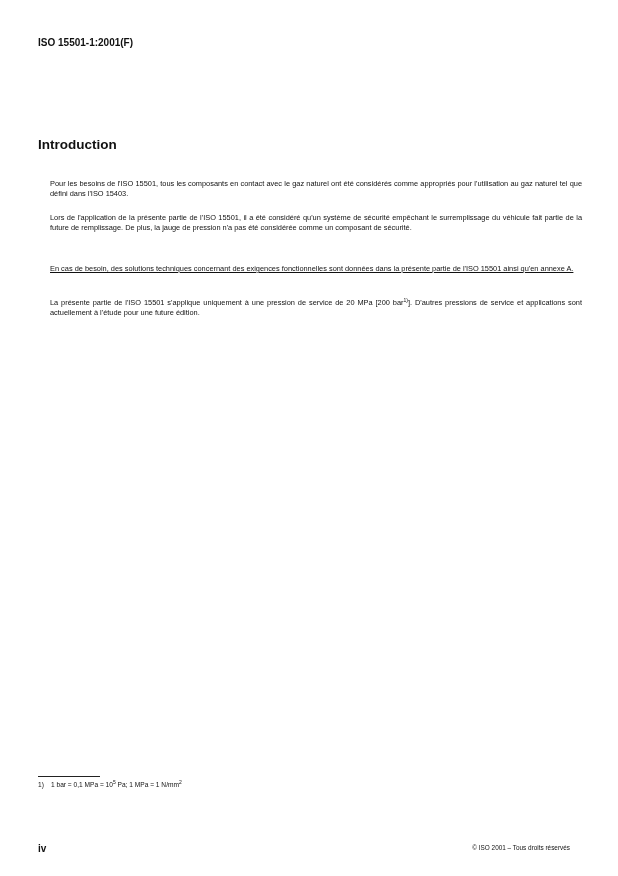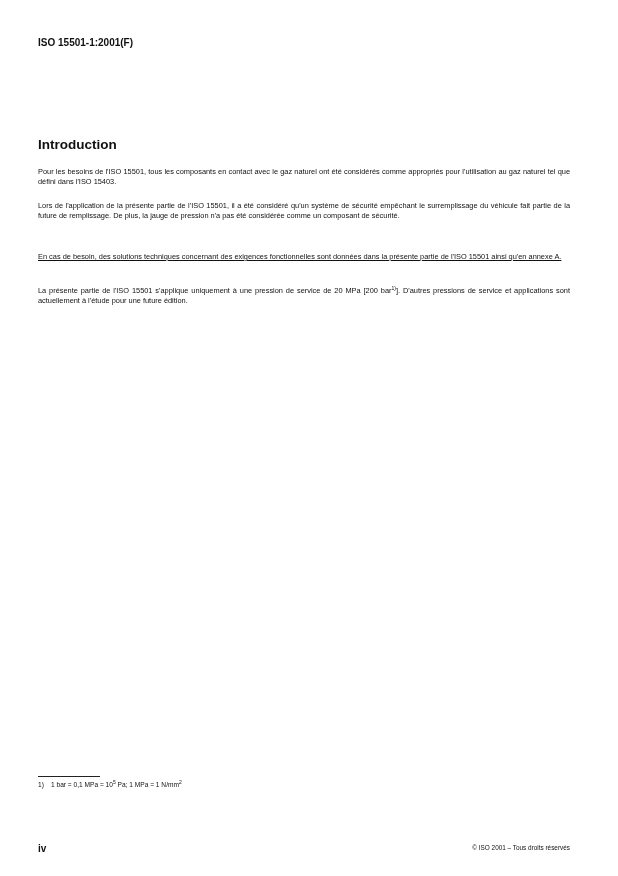--- a/index.html
+++ b/index.html
@@ -1,21 +1,21 @@
 <!DOCTYPE html>
 <html><head>
   <meta charset="utf-8">
   <style>
     html, body { margin: 0; padding: 0; background: #ffffff; }
     body { width: 618px; height: 876px; position: relative; overflow: hidden;
            font-family: "Liberation Sans", sans-serif; color: #111111; }
     .header { position: absolute; left: 38px; top: 37px; font-size: 10px; font-weight: bold; }
     .title { position: absolute; left: 38px; top: 137px; font-size: 13.5px; font-weight: bold; }
     .para { position: absolute; left: 38px; width: 532px; font-size: 7.4px; line-height: 9.9px;
-            text-align: justify; margin: 0; }
+            text-align: justify; margin: 12px; }
     .p1 { top: 167px; }
     .p2 { top: 201px; }
     .p3 { top: 252px; text-decoration: underline; }
     .p4 { top: 286px; }
     sup { font-size: 5px; line-height: 0; vertical-align: 3px; }
     .fn-rule { position: absolute; left: 38px; top: 776px; width: 62px; height: 0; border-top: 0.8px solid #222; }
     .footnote { position: absolute; left: 38px; top: 781px; font-size: 6.6px; }
     .fn-num { display: inline-block; width: 13px; }
     .page-num { position: absolute; left: 38px; top: 843px; font-size: 10px; font-weight: bold; }
     .copyright { position: absolute; right: 48px; top: 844px; font-size: 6.4px; }

